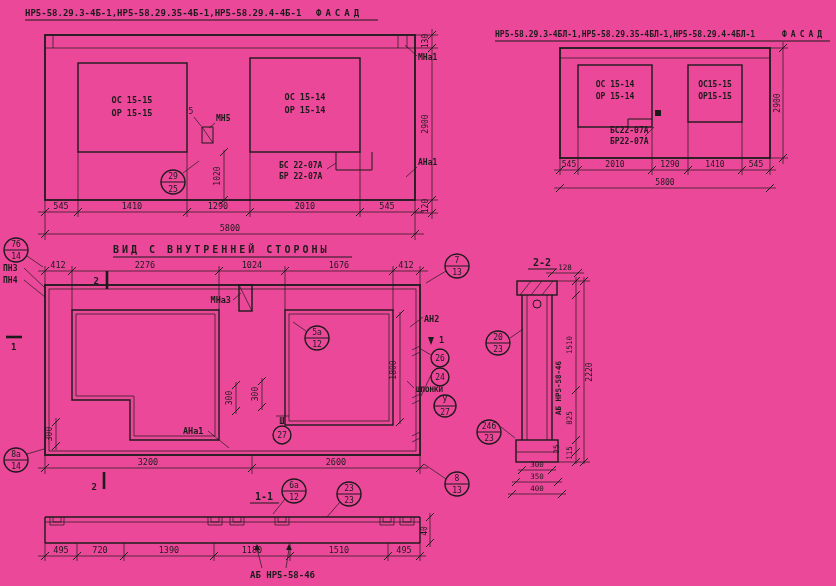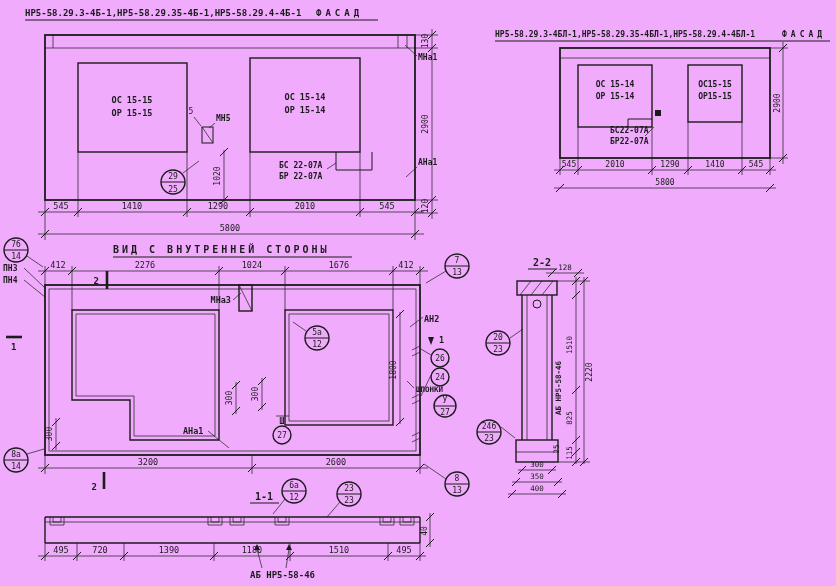--- a/index.html
+++ b/index.html
@@ -1,16 +1,16 @@
 <!DOCTYPE html>
 <html><head>
 <meta charset="utf-8">
 <style>
   html,body{margin:0;padding:0;background:#e8e8e3;}
-  .sheet{position:relative;width:836px;height:586px;background:#f0abfc;overflow:hidden;
+  .sheet{position:relative;width:836px;height:586px;background:#ec4899;overflow:hidden;
          font-family:"DejaVu Sans Mono","Liberation Mono",monospace;}
   svg{position:absolute;left:0;top:0;}
   svg text{fill:#1b1b1b;font-family:"DejaVu Sans Mono","Liberation Mono",monospace;}
   .ln{stroke:#1b1b1b;stroke-width:1;fill:none;}
   .thick{stroke-width:1.8;}
   .med{stroke-width:1.4;}
   .thin{stroke-width:0.7;}
   .flag{stroke:#1b1b1b;stroke-width:2.6;fill:none;}
   .t7{font-size:7.5px;} .t8{font-size:8px;} .t85{font-size:8.5px;}
   .t9{font-size:9px;} .t10{font-size:10px;}

